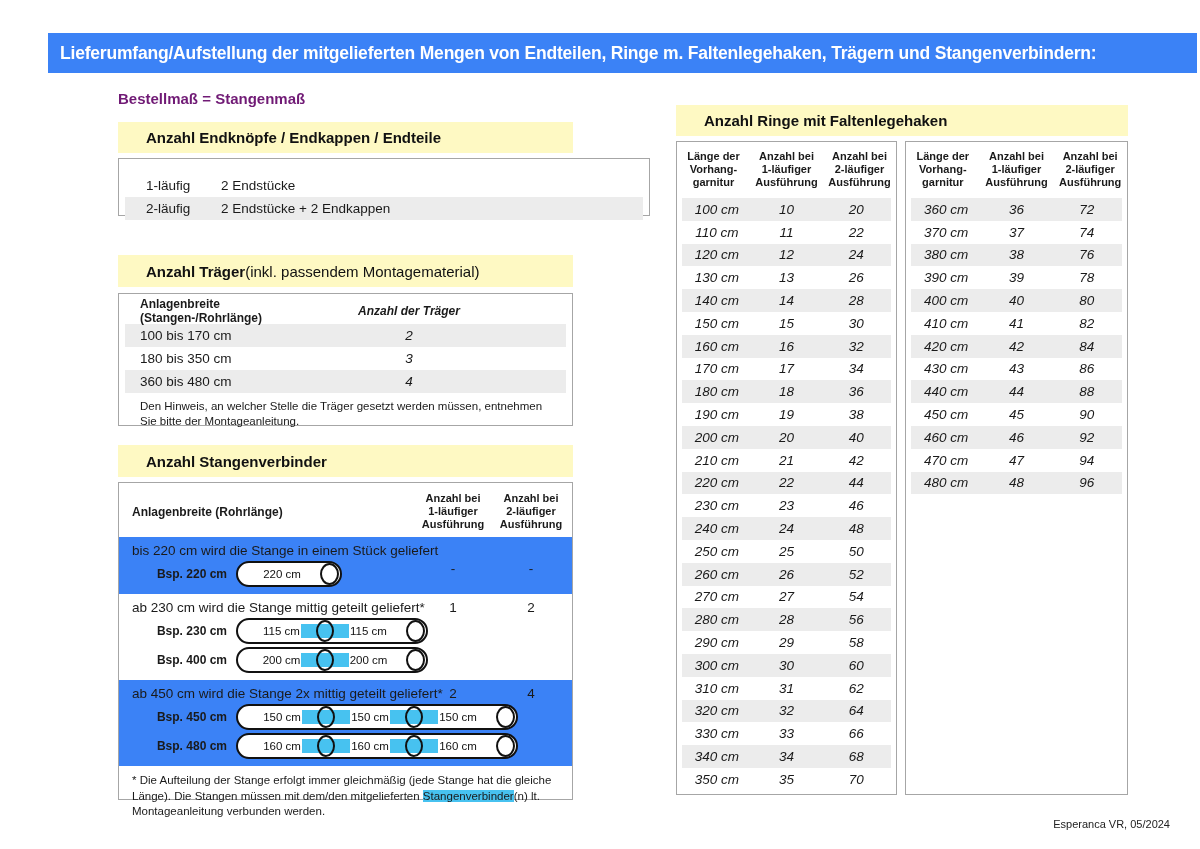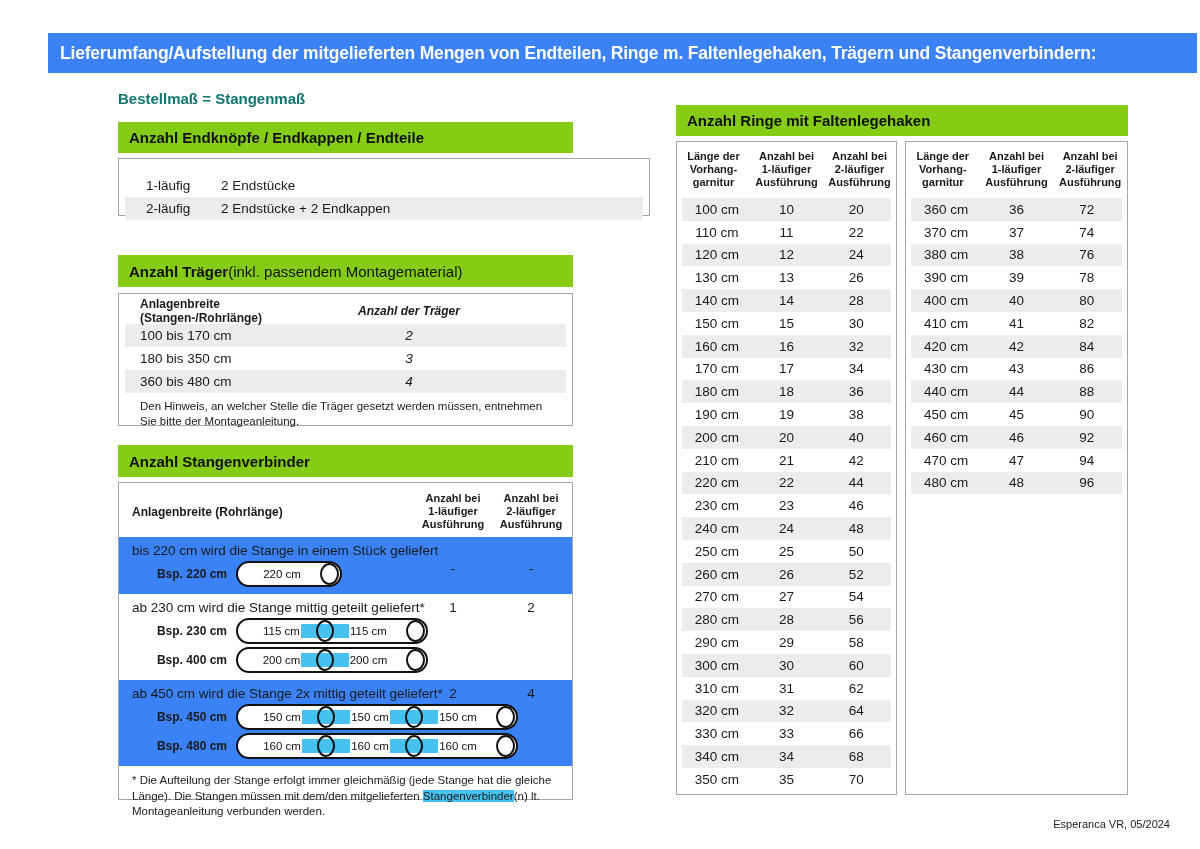--- a/index.html
+++ b/index.html
@@ -6,24 +6,24 @@
   body {
     width:1200px; height:849px; position:relative; background:#ffffff;
     font-family:"Liberation Sans", sans-serif; color:#1a1a1a; overflow:hidden;
   }
   .topbar {
     position:absolute; left:48px; top:33px; width:1149px; height:40px;
     background:#3b82f6; color:#fff; font-weight:bold; font-size:17.5px;
     display:flex; align-items:center; padding-left:12px; box-sizing:border-box;
     letter-spacing:-0.2px;
   }
-  .red-note { position:absolute; left:118px; top:90px; font-size:15px; font-weight:bold; color:#0f766e; }
+  .red-note { position:absolute; left:118px; top:90px; font-size:15px; font-weight:bold; color:#701a75; }
   .secbar {
-    position:absolute; background:#84cc16; color:#111; font-size:15px; font-weight:bold;
-    display:flex; align-items:center; padding-left:11px; box-sizing:border-box;
+    position:absolute; background:#fef9c3; color:#111; font-size:15px; font-weight:bold;
+    display:flex; align-items:center; padding-left:28px; box-sizing:border-box;
   }
   .secbar .normal { font-weight:normal; }
   #bar-end     { left:118px; top:122px; width:455px; height:31px; }
   #bar-traeger { left:118px; top:255px; width:455px; height:32px; }
   #bar-verb    { left:118px; top:445px; width:455px; height:32px; }
   #bar-ringe   { left:676px; top:105px; width:452px; height:31px; }
   .box { position:absolute; background:#fff; border:1px solid #a6a6a6; box-sizing:border-box; }
   #box-end        { left:118px; top:158px; width:532px; height:58px; padding-top:15px; }
   #box-traeger    { left:118px; top:293px; width:455px; height:133px; }
   #box-verb       { left:118px; top:482px; width:455px; height:318px; }
@@ -64,21 +64,21 @@
   .rod-end { position:absolute; top:0px; right:1px; width:19px; height:22px; border:2px solid #111; border-radius:50%; box-sizing:border-box; }
   .joint { position:relative; width:0; flex:none; }
   .jrect { position:absolute; top:4px; left:-24px; width:48px; height:14px; background:#47c2f0; }
   .jarc  { position:absolute; top:0px; left:-9px; width:18px; height:22px; border:2px solid #111; border-radius:50%; box-sizing:border-box; }
   .v-foot { padding:7px 14px 0 13px; font-size:11.5px; line-height:1.35; }
   .hl { background:#47c2f0; }
 
   
   .r-head { display:grid; grid-template-columns:1fr 1fr 1fr; padding-top:8px; height:48px; }
   .r-head div { text-align:center; font-size:11px; font-weight:bold; white-space:pre-line; line-height:13px; }
-  .r-rows { margin:0 5px; }
+  .r-rows { margin:0 5px;font-style:italic; }
   .r-row { display:grid; grid-template-columns:1fr 1fr 1fr; height:22.8px; align-items:center; font-size:13.5px; }
   .r-row div { text-align:center; }
   .r-rows .r-row:nth-child(odd) { background:#ececec; }
 
   .page-foot { position:absolute; right:30px; top:818px; font-size:11px; color:#222; }
 </style>
 </head>
 <body>
 
 <div class="topbar">

